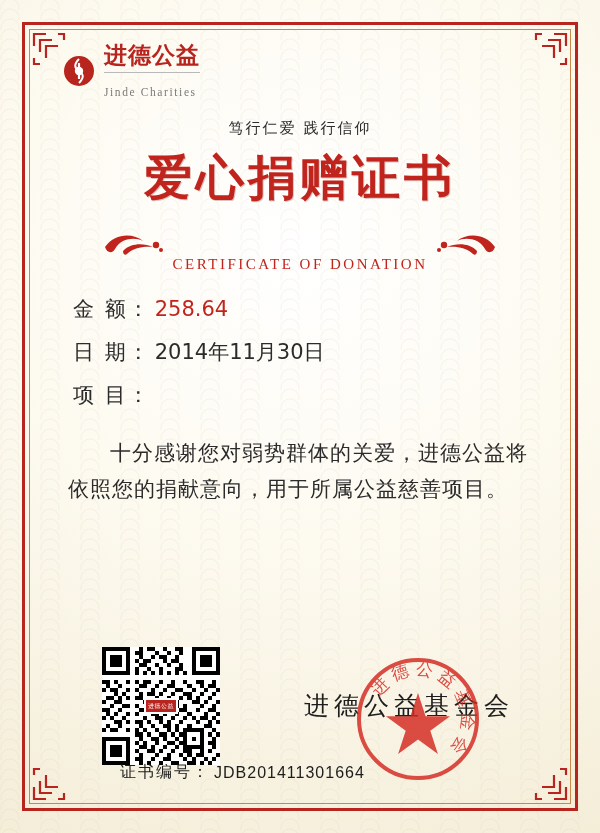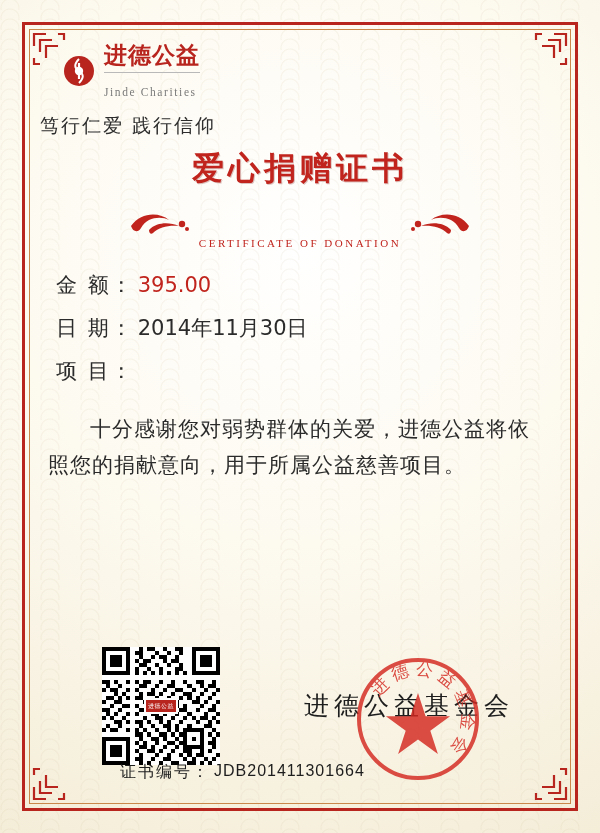--- a/index.html
+++ b/index.html
@@ -104,64 +104,65 @@
     font-size: 11.5px;
     letter-spacing: 1.6px;
     color: #7a7a7a;
     border-top: 1px solid #b9b9b9;
     padding-top: 14px;
     font-family: "Liberation Serif", serif;
   }
 
   
   .motto {
+    text-align: center;
     color: #2d2d2d;
-    font-size: 19px;
+    font-size: 15px;
     letter-spacing: 2px;
-    margin-top: 14px;
+    margin-top: 20px;
   }
   .title {
     text-align: center;
     color: #c0241d;
-    font-size: 32px;
+    font-size: 48px;
     font-weight: bold;
     letter-spacing: 4px;
     margin-top: 8px;
     text-shadow: 1px 1px 0 rgba(120,20,15,.25);
   }
   .subtitle-row {
     display: flex;
     align-items: center;
     justify-content: center;
     gap: 8px;
     margin-top: 10px;
   }
   .subtitle {
     color: #c0241d;
-    font-size: 11px;
+    font-size: 15px;
     letter-spacing: 2.5px;
     font-family: "Liberation Serif", serif;
     white-space: nowrap;
     margin-top: 36px;
   }
   .flourish { flex: 0 0 auto; }
 
   
   .recipient {
     margin-top: 22px;
     margin-left: 16px;
     color: #c0241d;
     font-size: 24px;
     font-weight: bold;
     letter-spacing: 1px;
   }
 
   .fields {
     margin-top: 22px;
-    margin-left: 16px;
+    margin-left: 33px;
   }
   .field {
     display: flex;
     align-items: baseline;
     margin-bottom: 15px;
     font-size: 21px;
     color: #2b2b2b;
   }
   .field-label {
     letter-spacing: 2px;
@@ -170,21 +171,21 @@
   .field-value {
     margin-left: 4px;
     white-space: nowrap;
   }
   .field-value.amount {
     color: #c0241d;
   }
 
   .paragraph {
     margin-top: 26px;
-    margin-left: 8px;
+    margin-left: 28px;
     margin-right: 14px;
     font-size: 21px;
     color: #2b2b2b;
     line-height: 1.75;
     text-indent: 42px;
     letter-spacing: 1px;
   }
   .paragraph.second {
     margin-top: 12px;
   }
@@ -245,21 +246,21 @@
   }
 
   .cert-no {
     position: absolute;
     left: 80px;
     bottom: 14px;
     font-size: 16px;
     color: #1d1d1d;
     letter-spacing: 1px;
     display: flex;
-    align-items: flex-start;
+    align-items: center;
     gap: 4px;
   }
   .cert-no-label { letter-spacing: 2px; }
   .cert-no-value { font-family: "Liberation Sans", sans-serif; }
 </style>
 </head>
 <body>
 
 <div class="certificate">
   <div class="pattern"></div>
@@ -353,21 +354,21 @@
             <circle cx="58" cy="21" r="2"></circle>
           </g>
         </svg>
       </span>
     </div>
 
 
     <div class="fields">
       <div class="field">
         <span class="field-label">金 额：</span>
-        <span class="field-value amount">395.00</span>
+        <span class="field-value amount">258.64</span>
       </div>
       <div class="field">
         <span class="field-label">日 期：</span>
         <span class="field-value">2014年11月30日</span>
       </div>
       <div class="field">
         <span class="field-label">项 目：</span>
       </div>
     </div>
 

